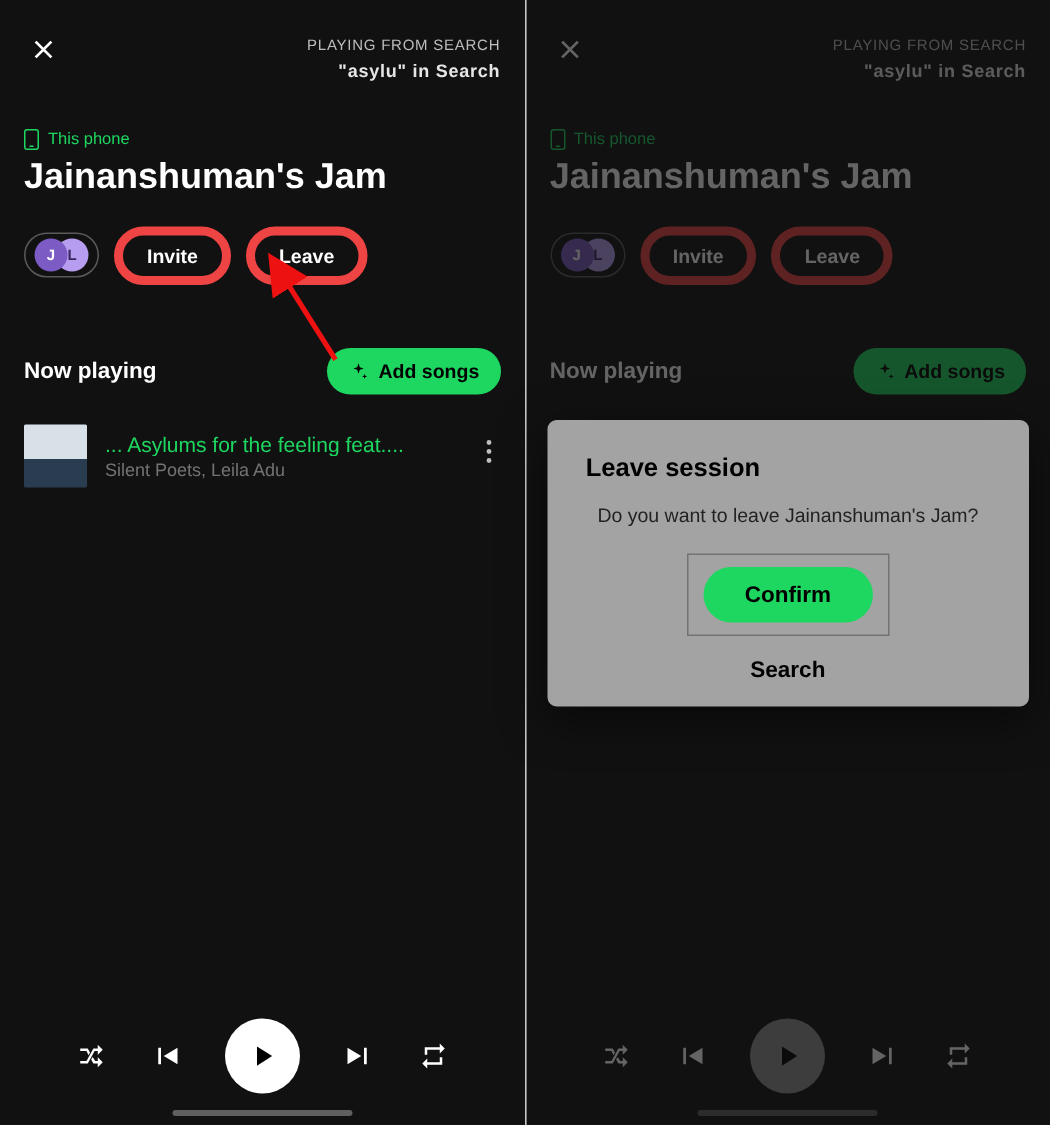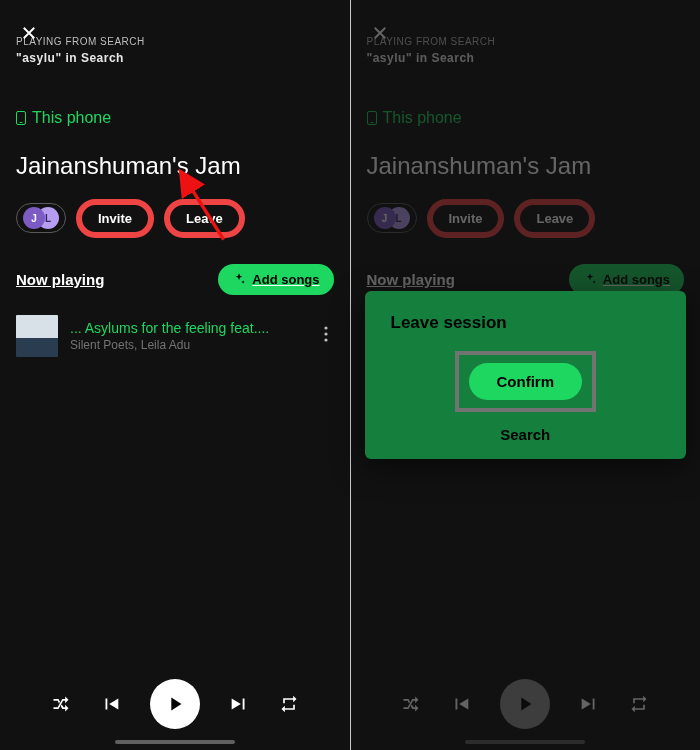--- a/index.html
+++ b/index.html
@@ -14,59 +14,59 @@
     width: 350px; height: 750px;
     background: #111;
     color: #fff;
     position: relative;
     display: flex; flex-direction: column;
   }
   .phone.dimmed .layer { opacity: 0.35; }
   .divider { width: 1px; background: #c8c8c8; }
   .layer { flex: 1; display: flex; flex-direction: column; padding: 14px 16px 0; position: relative; }
   .header {
-    text-align: left; font-size: 10px; letter-spacing: 0.5px; color: #bdbdbd;
-    line-height: 1.5; margin-top: 20px;
+    text-align: right; font-size: 10px; letter-spacing: 0.5px; color: #bdbdbd;
+    line-height: 1.5; margin-top: 9px;
   }
   .header .ctx { color: #e6e6e6; font-weight: 600; font-size: 12px; }
   .close-x {
     position: absolute; left: 18px; top: 22px;
     width: 22px; height: 22px;
     display: flex; align-items: center; justify-content: center;
     color: #fff; cursor: pointer;
   }
   .close-x svg { width: 18px; height: 18px; stroke: currentColor; stroke-width: 2.5; }
-  .device-row { margin-top: 42px; color: #1ed760; font-size: 16px; display: flex; align-items: center; gap: 6px; }
+  .device-row { margin-top: 30px; color: #1ed760; font-size: 11px; display: flex; align-items: center; gap: 6px; }
   .device-row .devicon { width: 10px; height: 14px; border: 1.5px solid #1ed760; border-radius: 2px; position: relative; }
   .device-row .devicon::after { content:""; position:absolute; bottom:1px; left:50%; transform:translateX(-50%); width:3px; height:1.5px; background:#1ed760; border-radius:1px; }
-  .title { font-size: 24px; font-weight: 400; margin-top: 25px; line-height: 1.2; }
+  .title { font-size: 24px; font-weight: 700; margin-top: 4px; line-height: 1.2; }
   .btn-row { display: flex; gap: 10px; margin-top: 18px; align-items: center; }
   .avatars {
     display: inline-flex; align-items: center;
     border: 1px solid #5a5a5a; border-radius: 20px; padding: 3px 6px;
     gap: 0;
   }
   .av {
     width: 22px; height: 22px; border-radius: 50%;
     display: flex; align-items: center; justify-content: center;
     font-size: 10px; font-weight: 700; color: #fff;
   }
   .av.a1 { background: #7c5bc4; z-index: 2; }
   .av.a2 { background: #b79df0; margin-left: -8px; z-index: 1; color:#3a2560;}
   .pill-btn {
     border: 6px solid #ef4444; background: transparent; color: #fff;
     border-radius: 20px; padding: 6px 16px; font-size: 13px; font-weight: 600;
     cursor: pointer;
   }
-  .section-head { display: flex; align-items: center; justify-content: space-between; margin-top: 26px; text-decoration: underline; }
+  .section-head { display: flex; align-items: center; justify-content: space-between; margin-top: 42px; }
   .section-head h3 { font-size: 15px; font-weight: 700; }
   .add-btn {
     background: #1ed760; color: #000; border: none;
     border-radius: 20px; padding: 8px 14px; font-size: 13px; font-weight: 700;
-    display: flex; align-items: flex-start; gap: 6px; cursor: pointer;
+    display: flex; align-items: flex-end; gap: 6px; cursor: pointer;
   }
   .sparkle { position:relative; width:14px; height:14px; }
   .sparkle svg { width:14px; height:14px; fill:#000; }
   .track {
     display: flex; align-items: center; gap: 12px; margin-top: 20px;
   }
   .track .art {
     width: 42px; height: 42px;
     background: linear-gradient(#d8e1e8 0 55%, #2a3d50 55% 100%);
     border-radius: 1px;
@@ -92,28 +92,28 @@
   .arrow-annot { position: absolute; left: 148px; top: 164px; width: 86px; height: 86px; pointer-events:none; }
   .arrow-annot svg { width:100%; height:100%; }
   
   .modal-backdrop {
     position: absolute; inset: 0;
     background: transparent;
     display: flex; align-items: center; justify-content: center;
     padding: 0 14px;
   }
   .modal {
-    background: #15803d; color: #000; border-radius: 6px;
+    background: #a3a3a3; color: #000; border-radius: 6px;
     width: 100%; padding: 22px 20px 16px;
     text-align: center;
     box-shadow: 0 8px 30px rgba(0,0,0,0.5);
   }
   .modal h4 { font-size: 17px; font-weight: 800; text-align: left; padding-left: 6px; }
   .modal p { font-size: 13px; margin-top: 14px; color: #222; }
-  .confirm-wrap { display:inline-block; border: 4px solid #737373; padding: 8px 10px; margin-top: 18px; }
+  .confirm-wrap { display:inline-block; border: 1px solid #737373; padding: 8px 10px; margin-top: 18px; }
   .confirm-btn {
     background: #1ed760; color: #000; border: none;
     border-radius: 22px; padding: 10px 28px; font-size: 15px; font-weight: 800;
     cursor: pointer;
   }
   .cancel-btn {
     display: block; margin: 14px auto 0;
     background: transparent; border: none; color: #000;
     font-size: 15px; font-weight: 700; cursor: pointer;
   }
@@ -292,19 +292,20 @@
             <path d="M7 7h10v3l4-4-4-4v3H5v6h2V7zm10 10H7v-3l-4 4 4 4v-3h12v-6h-2v4z"></path>
           </svg>
         </span>
     </div>
     <div class="home-ind"></div>
   </div>
 
   <div class="modal-backdrop">
     <div class="modal">
       <h4>Leave session</h4>
+      <p>Do you want to leave Jainanshuman's Jam?</p>
       <div class="confirm-wrap">
         <button class="confirm-btn">Confirm</button>
       </div>
       <button class="cancel-btn">Search</button>
     </div>
   </div>
 </div>
 
 </body></html>

